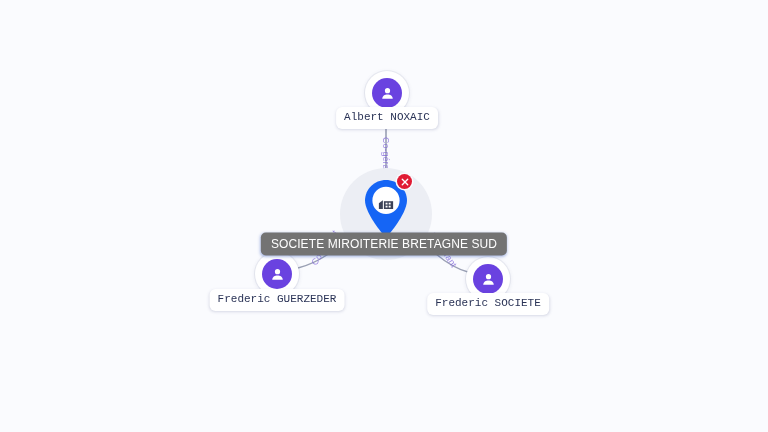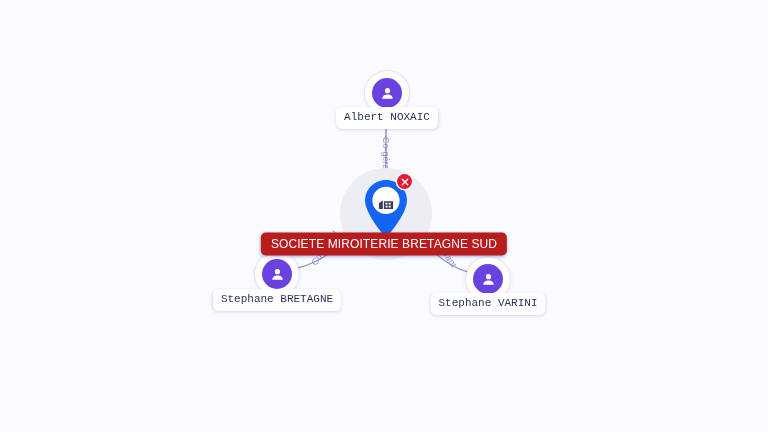--- a/index.html
+++ b/index.html
@@ -121,21 +121,21 @@
     align-items: center;
     justify-content: center;
     box-shadow: 0 0 0 1.5px #fafbfe;
   }
   #company-badge svg { display: block; }
 
   
   #company-name-pill {
     position: absolute;
     transform: translate(-50%, -50%);
-    background: #b91c1c;
+    background: #737373;
     color: #ffffff;
     font-size: 12px;
     line-height: 1;
     letter-spacing: 0.1px;
     padding: 5px 10px 6px 10px;
     border-radius: 5px;
     white-space: nowrap;
     box-shadow: 0 1px 3px rgba(30,70,180,0.35);
   }
 
@@ -178,32 +178,32 @@
 
   <div class="person-node" style="left:277px; top:274px;">
     <div class="person-halo"></div>
     <div class="person-circle">
       <svg width="17" height="17" viewBox="0 0 24 24" fill="#ffffff">
         <circle cx="12" cy="8" r="3.7"></circle>
         <path d="M4.6 19.4c0-4 3.4-6.1 7.4-6.1s7.4 2.1 7.4 6.1z"></path>
       </svg>
     </div>
   </div>
-  <div class="name-pill" style="left:277px; top:289px;">Stephane BRETAGNE</div>
+  <div class="name-pill" style="left:277px; top:289px;">Frederic GUERZEDER</div>
 
   <div class="person-node" style="left:488px; top:279px;">
     <div class="person-halo"></div>
     <div class="person-circle">
       <svg width="17" height="17" viewBox="0 0 24 24" fill="#ffffff">
         <circle cx="12" cy="8" r="3.7"></circle>
         <path d="M4.6 19.4c0-4 3.4-6.1 7.4-6.1s7.4 2.1 7.4 6.1z"></path>
       </svg>
     </div>
   </div>
-  <div class="name-pill" style="left:488px; top:293px;">Stephane VARINI</div>
+  <div class="name-pill" style="left:488px; top:293px;">Frederic SOCIETE</div>
 
   <div id="company-node" style="left:386px; top:214px;">
     <div class="company-halo"></div>
     <div class="company-pin">
       <svg width="50" height="62" viewBox="0 0 50 62">
         <path d="M25 2C13.4 2 4 11.2 4 22.6 4 36.4 25 60 25 60s21-23.6 21-37.4C46 11.2 36.6 2 25 2z" fill="#1565f5"></path>
         <circle cx="25" cy="22.4" r="13.6" fill="#ffffff"></circle>
       </svg>
     </div>
     <div class="company-icon">

